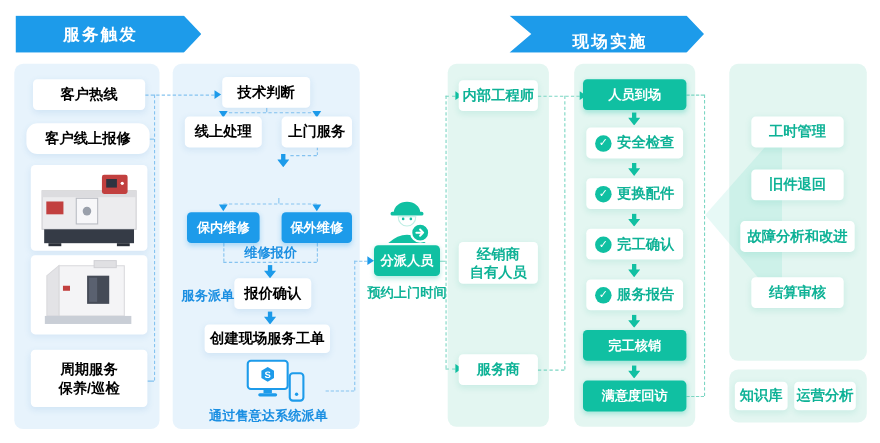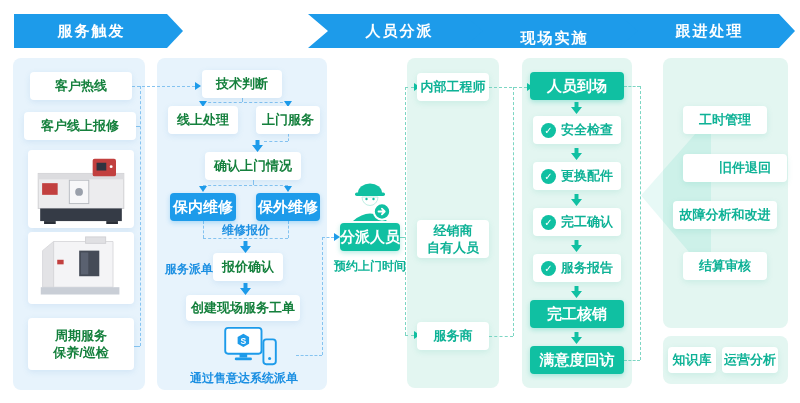--- a/index.html
+++ b/index.html
@@ -3,24 +3,24 @@
 <meta charset="utf-8">
 <style>
   html,body{margin:0;padding:0;background:#fff;font-family:"Liberation Sans","DejaVu Sans",sans-serif;}
   #wrap{position:relative;width:800px;height:403px;background:#fff;overflow:hidden;}
   .stage{position:absolute;top:14px;height:34px;background:#1d9bea;color:#fff;display:flex;align-items:center;justify-content:center;font-size:15px;font-weight:700;letter-spacing:2px;}
   .stage.first{clip-path:polygon(0 0,calc(100% - 16px) 0,100% 50%,calc(100% - 16px) 100%,0 100%);padding-right:14px;}
   .stage.notch{clip-path:polygon(0 0,calc(100% - 16px) 0,100% 50%,calc(100% - 16px) 100%,0 100%,20px 50%);padding-left:6px;}
   .panel{position:absolute;border-radius:8px;}
   .p-blue{background:#e7f3fc;}
   .p-mint{background:#e3f6f1;}
-  .wbox{position:absolute;background:#fff;border-radius:4px;box-shadow:0 2px 6px rgba(60,130,200,.12);display:flex;align-items:center;justify-content:center;font-size:13px;font-weight:600;color:#15803d;}
+  .wbox{position:absolute;background:#fff;border-radius:4px;box-shadow:0 2px 6px rgba(60,130,200,.12);display:flex;align-items:center;justify-content:center;font-size:13px;font-weight:600;color:#000000;}
   .wbox.tealtxt{color:#0eb296;box-shadow:0 2px 6px rgba(20,170,140,.12);}
   .wbox.twoLine{flex-direction:column;line-height:17px;}
-  .btn{position:absolute;border-radius:4px;display:flex;align-items:center;justify-content:center;font-size:15px;font-weight:600;color:#fff;}
+  .btn{position:absolute;border-radius:4px;display:flex;align-items:center;justify-content:center;font-size:12px;font-weight:600;color:#fff;}
   .btn.blue{background:#1d9bea;box-shadow:0 2px 5px rgba(29,155,234,.3);}
   .btn.teal{background:#10c0a2;box-shadow:0 2px 5px rgba(16,192,162,.3);}
   .lbl{position:absolute;font-size:12px;font-weight:600;text-align:center;}
   .lbl.blue{color:#1b8fe2;}
   .lbl.teal{color:#0eb296;}
   .dh{position:absolute;border-top:1px dashed #85c3f0;height:0;}
   .dv{position:absolute;border-left:1px dashed #85c3f0;width:0;}
   .dh.t{border-top-color:#7cd6c3;}
   .dv.t{border-left-color:#7cd6c3;}
   .ah-r{position:absolute;width:0;height:0;border-top:4px solid transparent;border-bottom:4px solid transparent;border-left:6px solid #1d9bea;}
@@ -34,28 +34,22 @@
   .imgbox{position:absolute;background:#fff;border-radius:4px;box-shadow:0 2px 6px rgba(60,130,200,.10);display:flex;align-items:center;justify-content:center;}
 </style>
 </head>
 <body>
 
 <div id="wrap">
 
   <div class="stage first" style="left:14px;width:155px;">
       <span>服务触发</span>
     </div>
-  <div class="stage notch" style="left:308px;width:171px;">
-      <span>人员分派</span>
-    </div>
   <div class="stage notch" style="left:463px;width:171px;align-items:flex-end;">
       <span>现场实施</span>
-    </div>
-  <div class="stage notch" style="left:618px;width:171px;">
-      <span>跟进处理</span>
     </div>
 
   <div class="panel p-blue" style="left:13px;top:58px;width:132px;height:332px;"></div>
   <div class="panel p-blue" style="left:157px;top:58px;width:170px;height:332px;"></div>
   <div class="panel p-mint" style="left:407px;top:58px;width:92px;height:330px;"></div>
   <div class="panel p-mint" style="left:522px;top:58px;width:110px;height:330px;"></div>
   <div class="panel p-mint" style="left:663px;top:58px;width:125px;height:270px;"></div>
   <div class="panel p-mint" style="left:663px;top:336px;width:125px;height:48px;"></div>
 
   <div class="tri" style="left:641px;top:116px;width:70px;height:162px;"></div>
@@ -99,21 +93,21 @@
   <div class="dv t" style="left:513px;top:87px;height:249px;"></div>
   <div class="dh t" style="left:489px;top:336px;width:24px;"></div>
 
   <div class="dh t" style="left:624px;top:86px;width:16px;"></div>
   <div class="dv t" style="left:640px;top:86px;height:274px;"></div>
   <div class="dh t" style="left:624px;top:360px;width:16px;"></div>
 
   <div class="wbox" style="left:30px;top:72px;width:102px;height:28px;">
       <span>客户热线</span>
     </div>
-  <div class="wbox" style="left:24px;top:112px;width:112px;height:28px;">
+  <div class="wbox" style="left:24px;top:112px;width:112px;height:28px;border-radius:10px;">
       <span>客户线上报修</span>
     </div>
 
   <div class="imgbox" style="left:28px;top:150px;width:106px;height:78px;">
     <svg width="98" height="70" viewBox="0 0 100 72">
       <rect x="6" y="20" width="88" height="36" fill="#ececee" stroke="#cfcfd2"></rect>
       <rect x="6" y="20" width="88" height="6" fill="#dcdcdf"></rect>
       <rect x="62" y="5" width="24" height="18" rx="2" fill="#c2403f"></rect>
       <rect x="66" y="9" width="10" height="8" fill="#2f3340"></rect>
       <circle cx="81" cy="13" r="1.5" fill="#fff"></circle>
@@ -145,23 +139,20 @@
 
   <div class="wbox" style="left:202px;top:70px;width:80px;height:28px;">
       <span>技术判断</span>
     </div>
   <div class="wbox" style="left:168px;top:106px;width:70px;height:28px;">
       <span>线上处理</span>
     </div>
   <div class="wbox" style="left:256px;top:106px;width:64px;height:28px;">
       <span>上门服务</span>
     </div>
-  <div class="wbox" style="left:205px;top:152px;width:96px;height:28px;">
-      <span>确认上门情况</span>
-    </div>
   <div class="btn blue" style="left:170px;top:193px;width:66px;height:28px;">
       <span>保内维修</span>
     </div>
   <div class="btn blue" style="left:256px;top:193px;width:64px;height:28px;">
       <span>保外维修</span>
     </div>
   <div class="lbl blue" style="left:216px;top:222px;width:60px;">维修报价</div>
   <div class="lbl blue" style="left:164px;top:261px;width:50px;">服务派单</div>
   <div class="wbox" style="left:213px;top:253px;width:70px;height:28px;">
       <span>报价确认</span>
@@ -240,21 +231,21 @@
       <span>完工核销</span>
     </div>
   <div class="barr t" style="left:571px;top:332px;"></div>
   <div class="btn teal" style="left:530px;top:346px;width:94px;height:28px;">
       <span>满意度回访</span>
     </div>
 
   <div class="wbox tealtxt" style="left:683px;top:106px;width:84px;height:28px;">
       <span>工时管理</span>
     </div>
-  <div class="wbox tealtxt" style="left:683px;top:154px;width:84px;height:28px;padding-left:20px;">
+  <div class="wbox tealtxt" style="left:683px;top:154px;width:84px;height:28px;">
       <span>旧件退回</span>
     </div>
   <div class="wbox tealtxt" style="left:673px;top:201px;width:104px;height:28px;">
       <span>故障分析和改进</span>
     </div>
   <div class="wbox tealtxt" style="left:683px;top:252px;width:84px;height:28px;">
       <span>结算审核</span>
     </div>
   <div class="wbox tealtxt" style="left:668px;top:347px;width:48px;height:26px;">
       <span>知识库</span>

